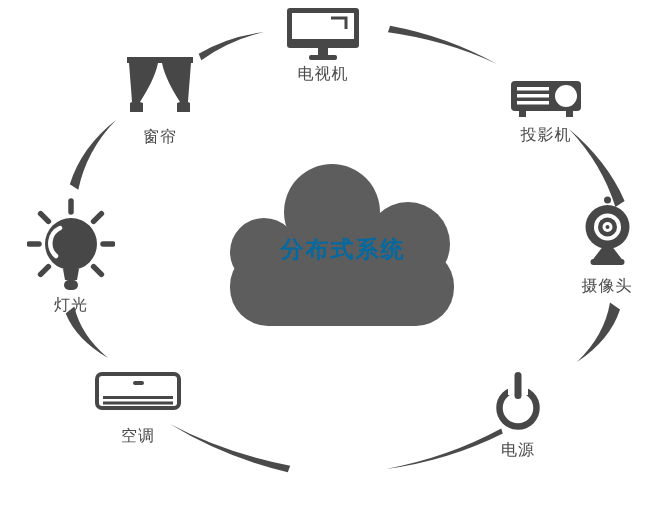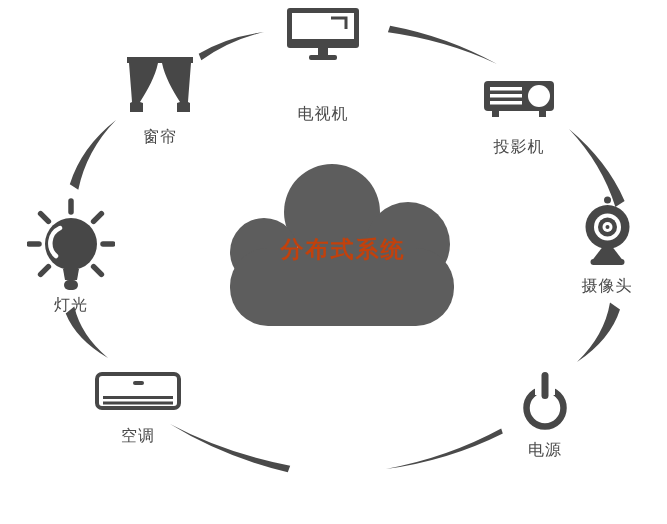--- a/index.html
+++ b/index.html
@@ -8,21 +8,21 @@
     font-family:"Liberation Sans","DejaVu Sans",sans-serif;
   }
   .arcs{position:absolute;left:0;top:0;}
   .node{position:absolute;display:flex;flex-direction:column;align-items:center;transform:translateX(-50%);}
   .node .label{
     color:#4a4a4a;font-size:16px;letter-spacing:1px;white-space:nowrap;margin-top:8px;
   }
   .cloud-wrap{position:absolute;left:228px;top:160px;width:230px;height:168px;}
   .cloud-title{
     position:absolute;left:0;top:74px;width:100%;text-align:center;
-    color:#c2410c;font-size:23px;font-weight:bold;line-height:31px;letter-spacing:2px;
+    color:#0369a1;font-size:23px;font-weight:bold;line-height:31px;letter-spacing:2px;
   }
   .gap4{margin-top:4px !important;}
   .gap10{margin-top:10px !important;}
   .gap14{margin-top:14px !important;text-align:center;}
   .gap5{margin-top:5px !important;}
 </style>
 </head>
 <body>
 
 <div id="canvas">
@@ -47,32 +47,32 @@
         <circle cx="180" cy="84" r="42"></circle>
         <circle cx="36" cy="92" r="34"></circle>
         <rect x="2" y="88" width="224" height="78" rx="38"></rect>
       </g>
     </svg>
     <div class="cloud-title">
       <div>分布式系统</div>
     </div>
   </div>
 
-  <div class="node" style="left:323px;top:8px;gap:40px;">
+  <div class="node" style="left:323px;top:8px;">
     <svg width="72" height="52" viewBox="0 0 72 52">
       <rect x="0" y="0" width="72" height="40" rx="3" fill="#474747"></rect>
       <rect x="5" y="5" width="62" height="26" fill="#ffffff"></rect>
       <polyline points="44,10 59,10 59,21" fill="none" stroke="#474747" stroke-width="3"></polyline>
       <rect x="31" y="40" width="10" height="7" fill="#474747"></rect>
       <rect x="22" y="47" width="28" height="5" rx="2" fill="#474747"></rect>
     </svg>
     <span class="label gap4">电视机</span>
   </div>
 
-  <div class="node" style="left:519px;top:81px;gap:12px;">
+  <div class="node" style="left:546px;top:81px;">
     <svg width="70" height="36" viewBox="0 0 70 36">
       <rect x="0" y="0" width="70" height="30" rx="4" fill="#474747"></rect>
       <rect x="6" y="6" width="32" height="3.5" fill="#ffffff"></rect>
       <rect x="6" y="13" width="32" height="3.5" fill="#ffffff"></rect>
       <rect x="6" y="20" width="32" height="3.5" fill="#ffffff"></rect>
       <circle cx="55" cy="15" r="11" fill="#ffffff"></circle>
       <rect x="8" y="30" width="7" height="6" fill="#474747"></rect>
       <rect x="55" y="30" width="7" height="6" fill="#474747"></rect>
     </svg>
     <span class="label">投影机</span>
@@ -85,21 +85,21 @@
       <circle cx="23" cy="31" r="13.5" fill="#ffffff"></circle>
       <circle cx="23" cy="31" r="9.5" fill="#474747"></circle>
       <circle cx="23" cy="31" r="5" fill="#ffffff"></circle>
       <circle cx="23" cy="31" r="2" fill="#474747"></circle>
       <polygon points="18,51 28,51 38,64 8,64" fill="#474747"></polygon>
       <rect x="6" y="63" width="34" height="6" rx="3" fill="#474747"></rect>
     </svg>
     <span class="label gap10">摄像头</span>
   </div>
 
-  <div class="node" style="left:545px;top:372px;">
+  <div class="node" style="left:518px;top:372px;">
     <svg width="48" height="58" viewBox="0 0 48 58">
       <circle cx="24" cy="36" r="18.5" fill="none" stroke="#474747" stroke-width="6.5"></circle>
       <rect x="14" y="8" width="20" height="15" fill="#ffffff"></rect>
       <rect x="20.5" y="0" width="7" height="27" rx="3.5" fill="#474747"></rect>
     </svg>
     <span class="label gap10">电源</span>
   </div>
 
 
   <div class="node" style="left:138px;top:372px;">

